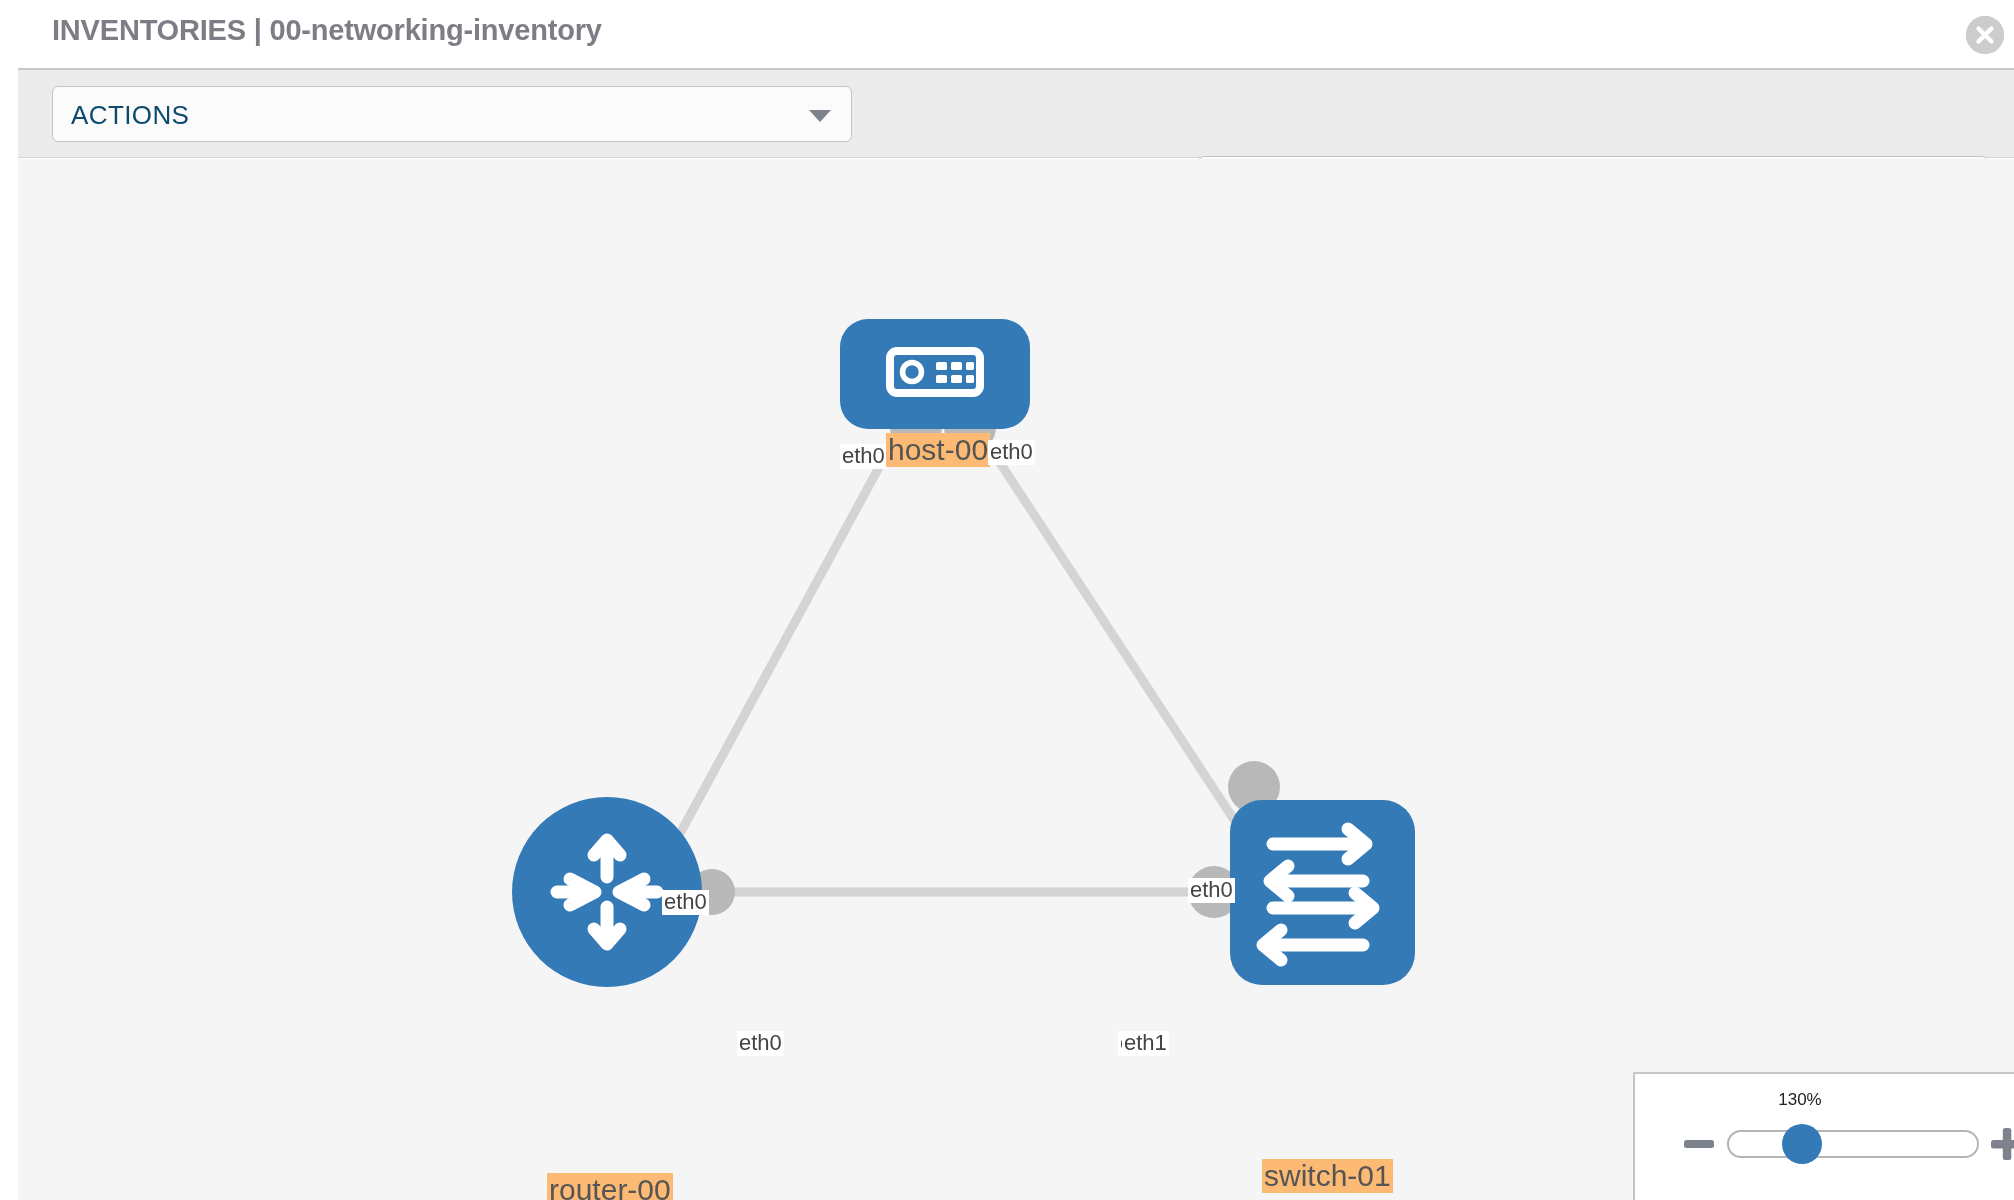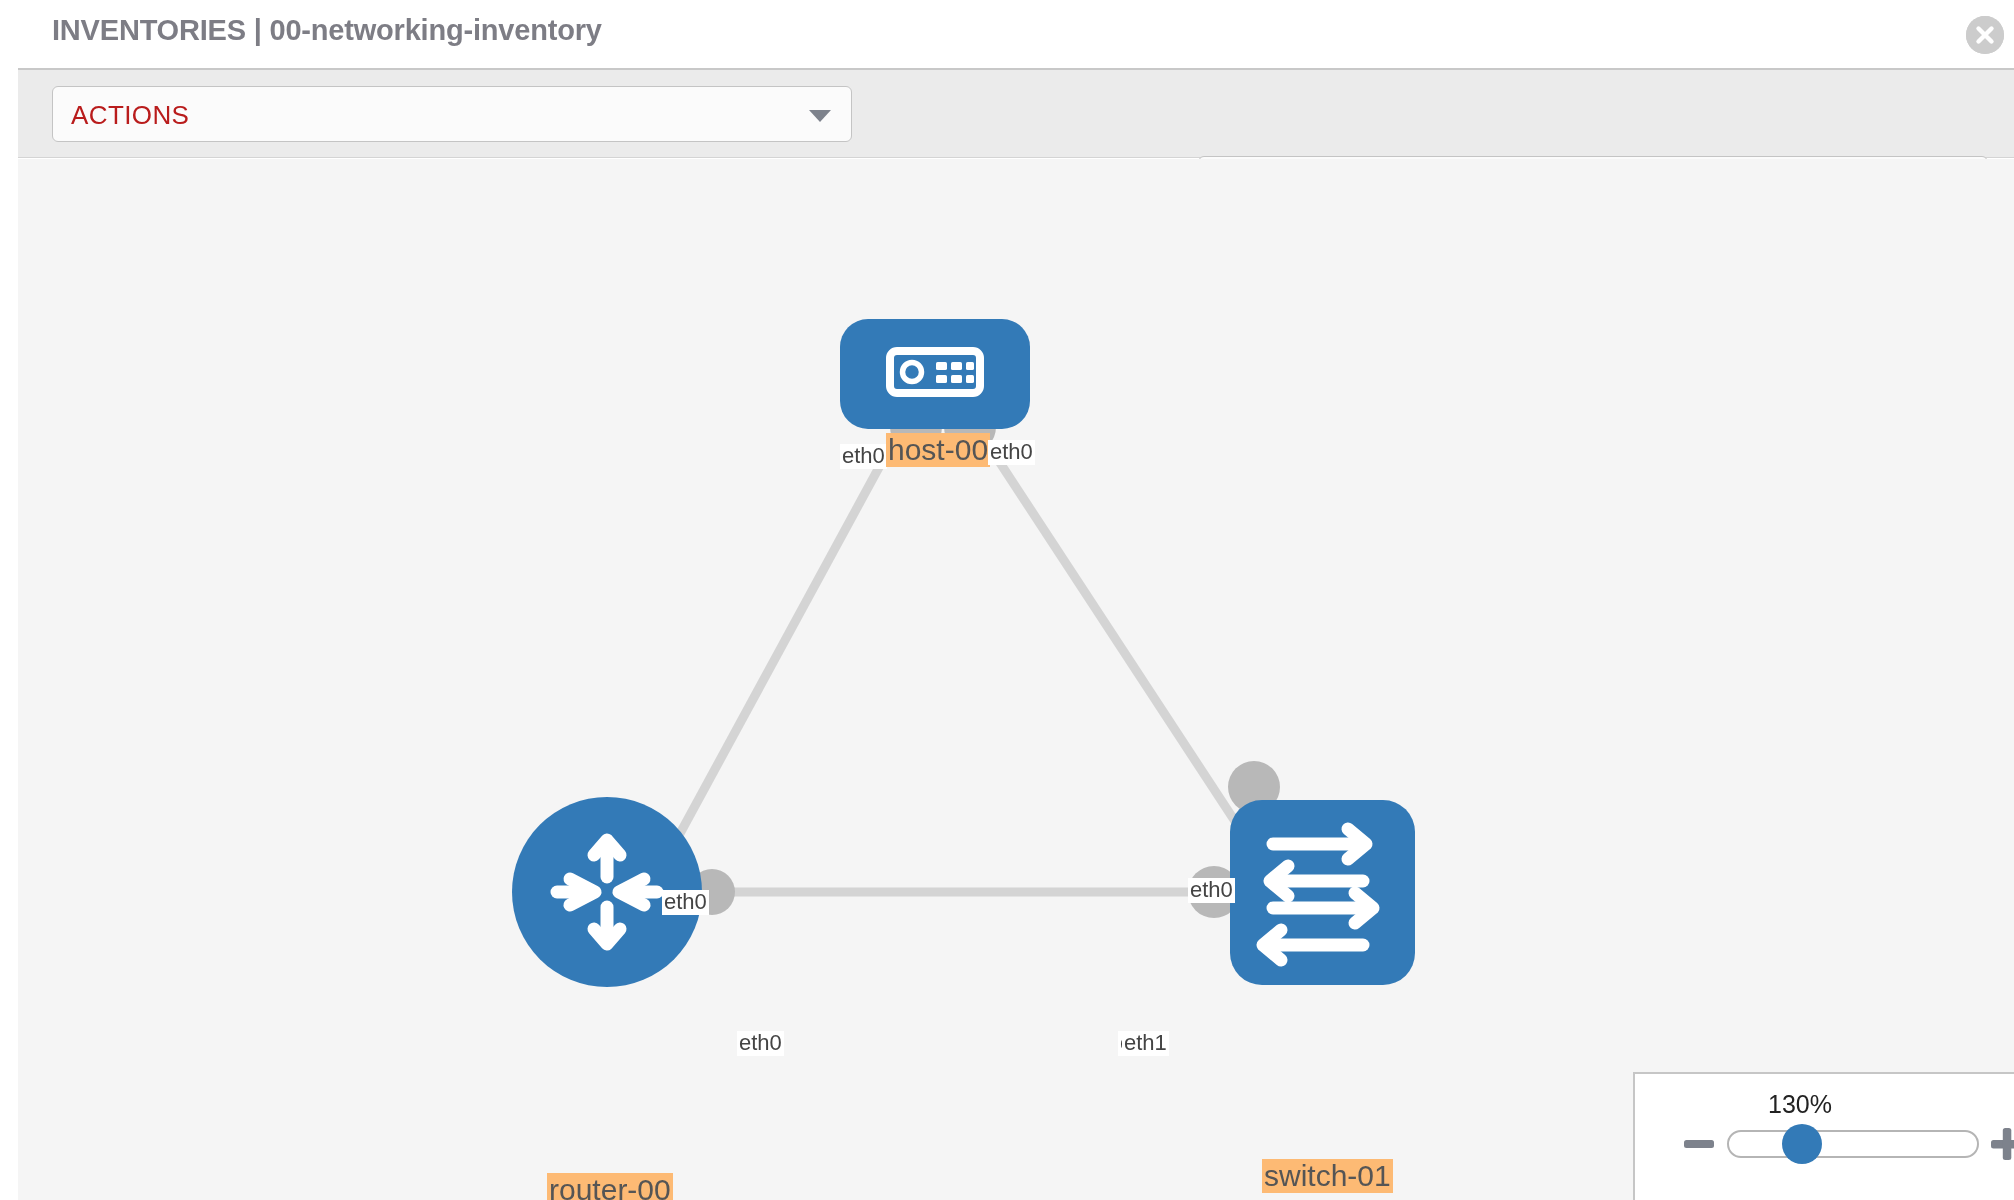--- a/index.html
+++ b/index.html
@@ -72,21 +72,21 @@
     background: #fbfbfb;
     border: 1px solid #c4c4c4;
     border-radius: 6px;
     cursor: pointer;
   }
   .actions-select .label {
     position: absolute;
     left: 18px;
     top: 13px;
     font-size: 26px;
-    color: #b91c1c;
+    color: #0c4a6e;
     letter-spacing: 0.4px;
   }
   .caret {
     position: absolute;
     right: 20px;
     top: 23px;
     width: 0; height: 0;
     border-left: 11px solid transparent;
     border-right: 11px solid transparent;
     border-top: 12px solid #7d828c;
@@ -165,21 +165,21 @@
     background: #ffffff;
     border-top: 2px solid #c6c6c6;
     border-left: 2px solid #c6c6c6;
   }
   .zoom-value {
     position: absolute;
     top: 16px;
     left: 0;
     width: 330px;
     text-align: center;
-    font-size: 25px;
+    font-size: 17px;
     color: #222222;
   }
   .zoom-minus, .zoom-plus {
     position: absolute;
     cursor: pointer;
   }
   .zoom-minus { left: 46px; top: 52px; width: 36px; height: 36px; }
   .zoom-plus  { left: 352px; top: 50px; width: 40px; height: 40px; }
 
   .zoom-track {

